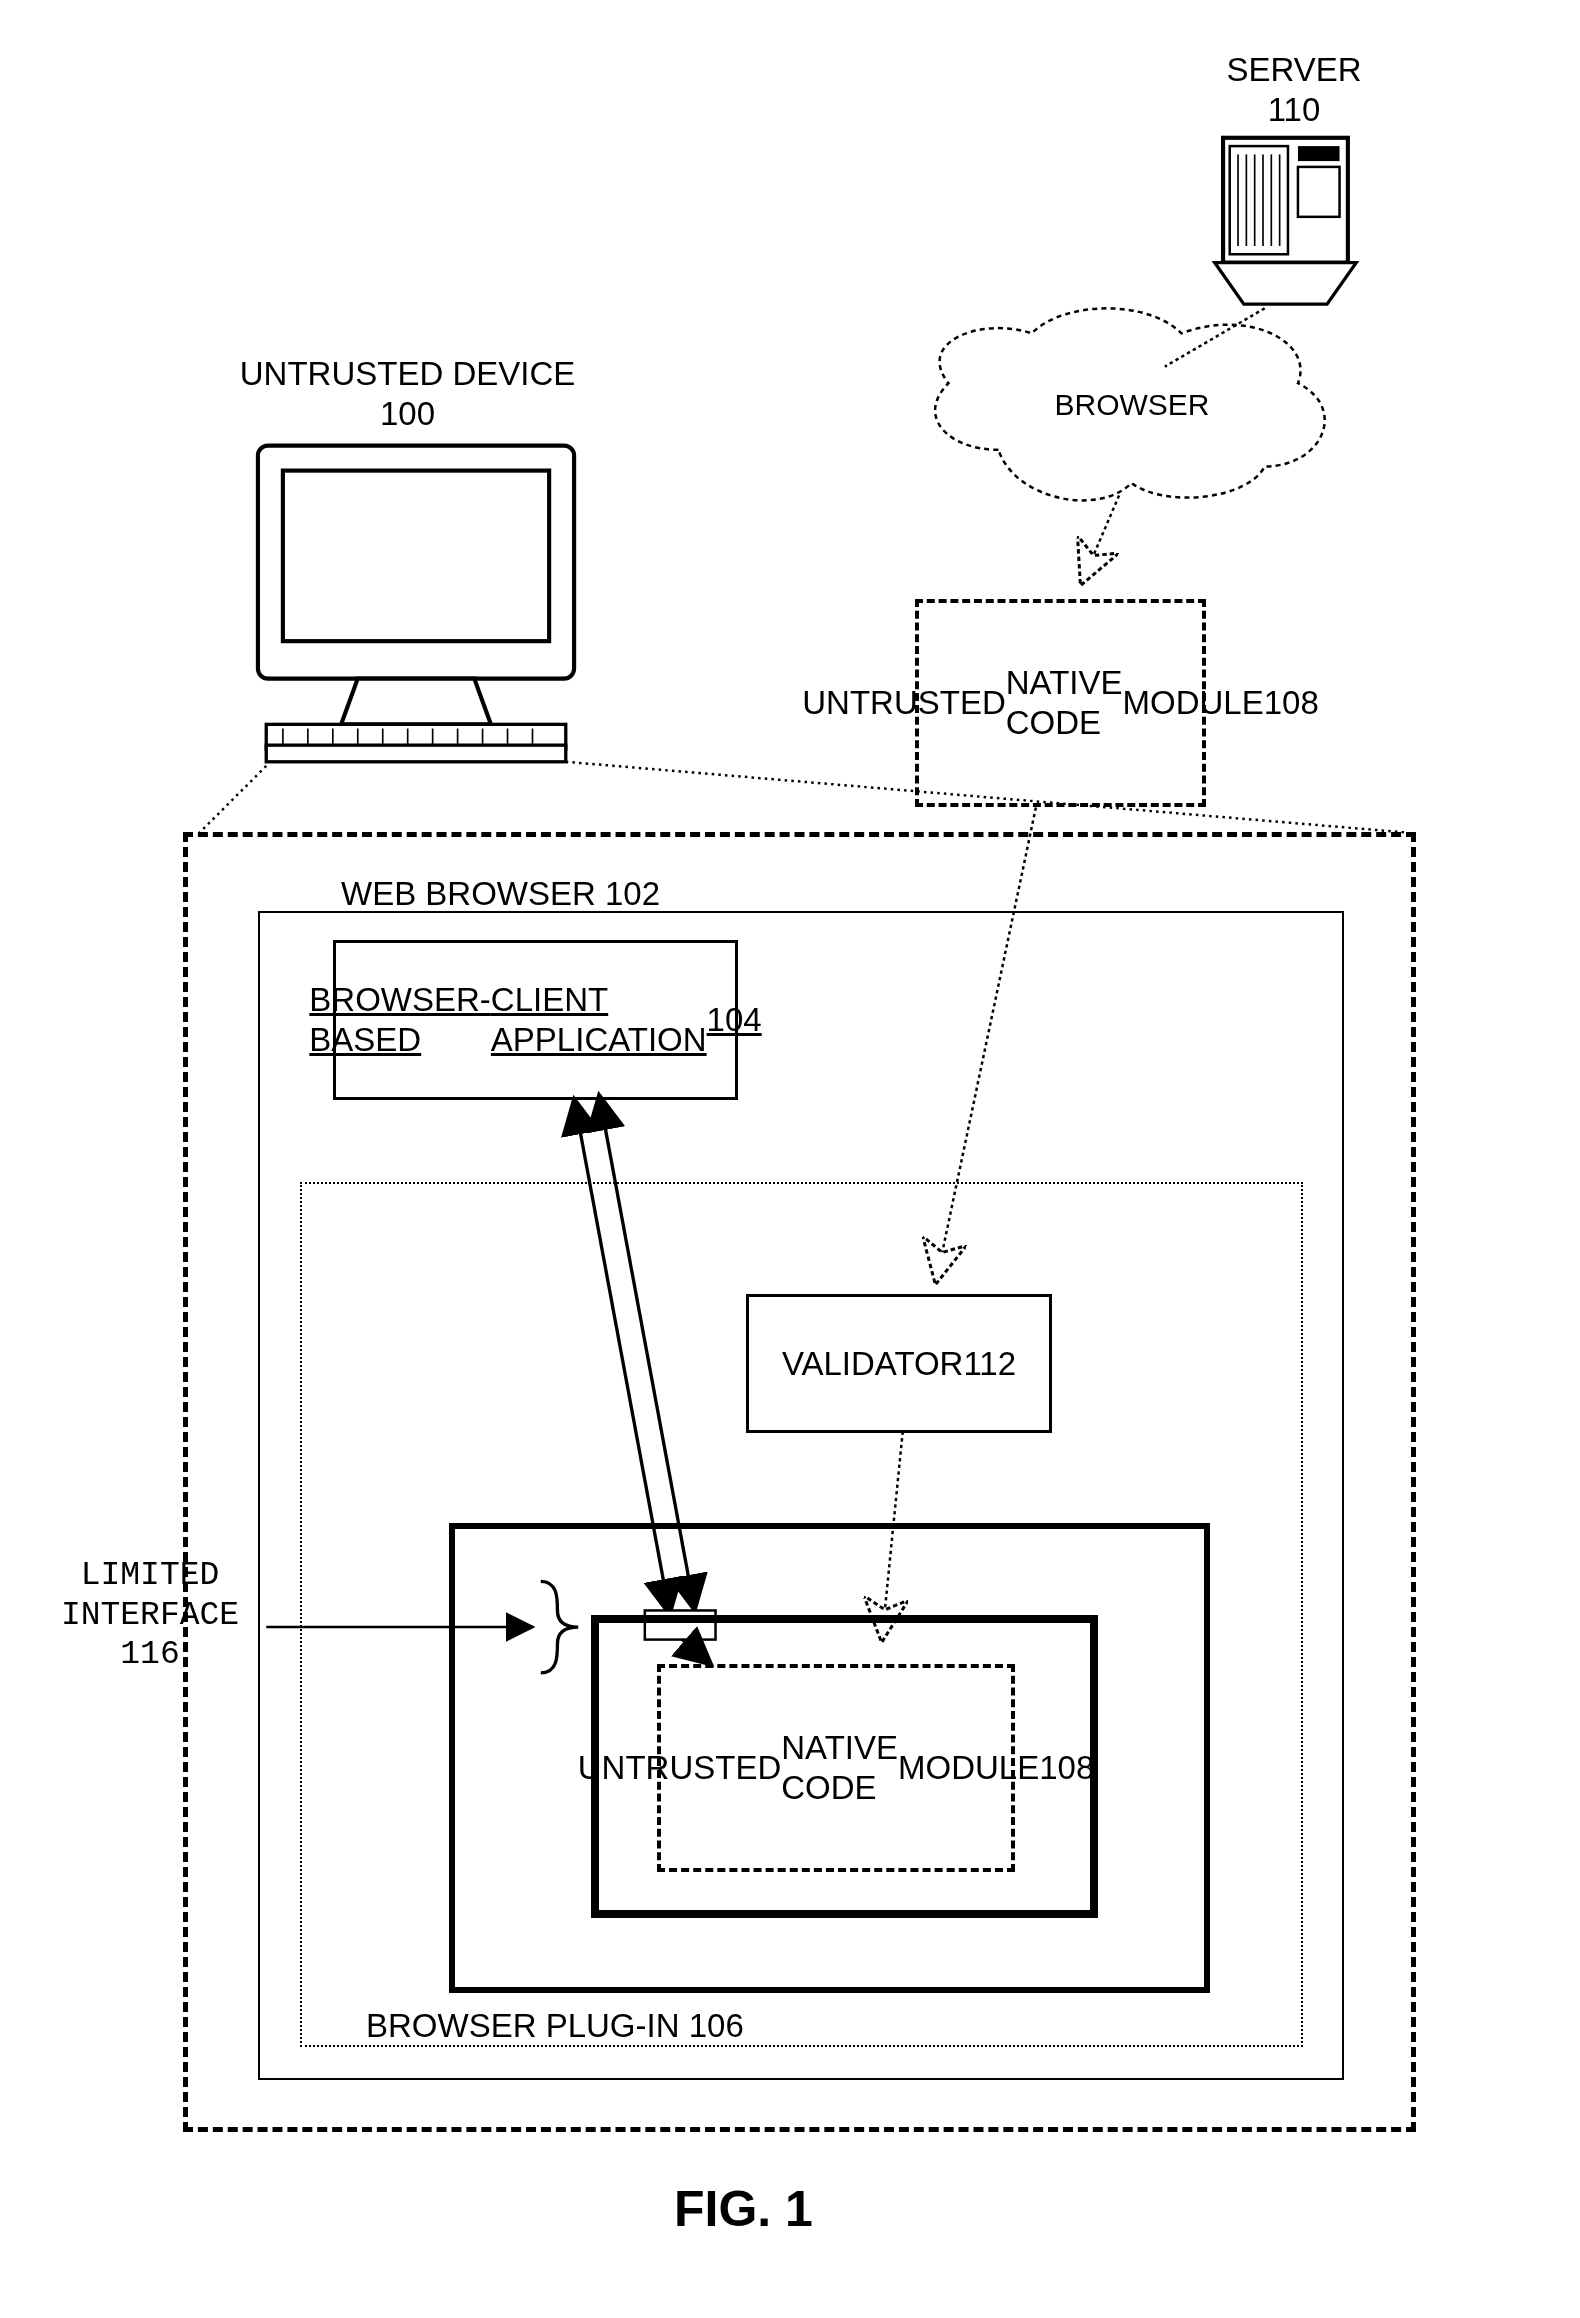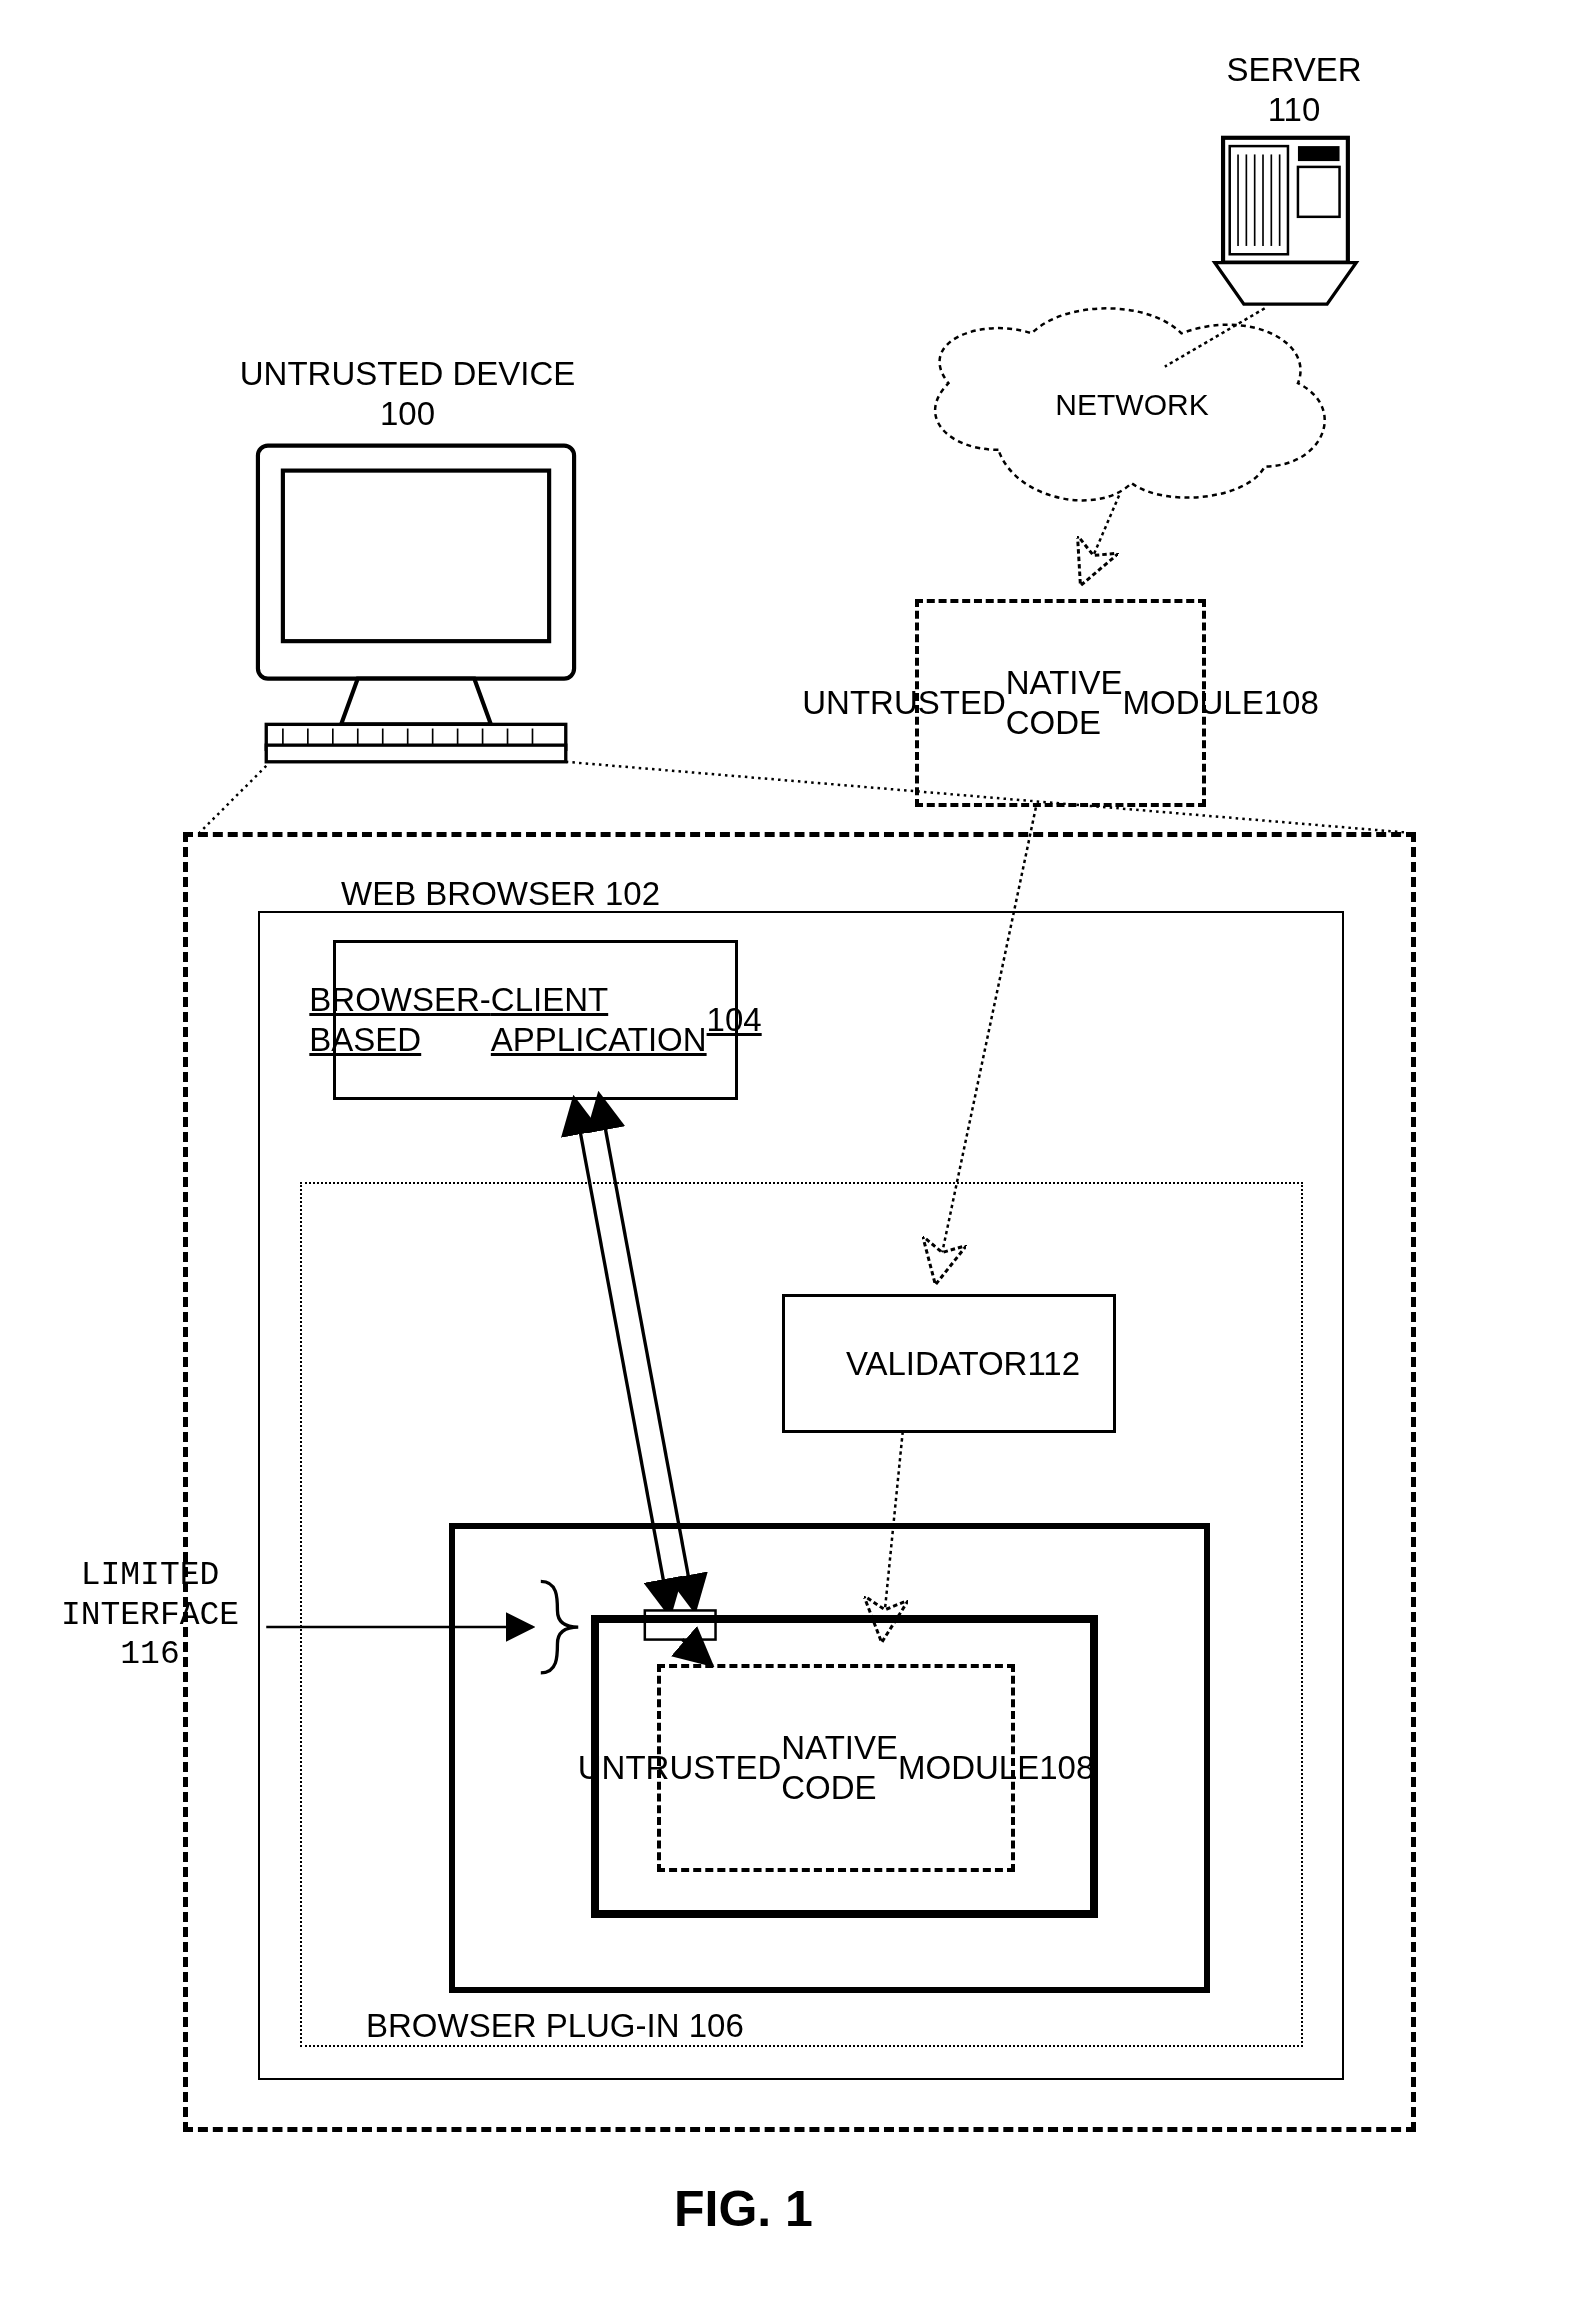--- a/index.html
+++ b/index.html
@@ -156,21 +156,21 @@
              C670 1900 670 1920 670 1935
              C670 1950 680 1955 695 1955
              C680 1955 670 1960 670 1975
              C670 1990 670 2010 650 2010" fill="none" stroke="#000" stroke-width="4"></path>
 
     <rect x="775" y="1935" width="85" height="35" fill="#fff" stroke="#000" stroke-width="3"></rect>
 
     <line x1="820" y1="1970" x2="855" y2="2000" stroke="#000" stroke-width="4" marker-end="url(#arrow-solid)"></line>
   </svg>
 
-  <div class="label" style="left:1028px; top:387px; width:208px; font-size:30px;">NETWORK</div>
+  <div class="label" style="left:1028px; top:387px; width:208px; font-size:30px;">BROWSER</div>
 
   <div class="box box-dashed" style="left:915px; top:599px; width:283px; height:200px;">
     <div>UNTRUSTED</div>
     <div>NATIVE CODE</div>
     <div>MODULE</div>
     <div>108</div>
   </div>
 
   <div class="box box-dashed" style="left:183px; top:832px; width:1223px; height:1290px; border-width:5px; justify-content:flex-start;"></div>
 
@@ -180,21 +180,21 @@
 
   <div class="box" style="left:333px; top:940px; width:399px; height:154px;text-decoration:underline;">
     <div>BROWSER-BASED</div>
     <div>CLIENT APPLICATION</div>
     <div>104</div>
   </div>
 
   <div class="box box-dotted" style="left:300px; top:1182px; width:999px; height:861px; justify-content:flex-start;"></div>
   <div class="label" style="left:366px; top:2006px; text-align:left;">BROWSER PLUG-IN 106</div>
 
-  <div class="box" style="left:782px; top:1294px; width:300px; height:133px;padding-left:28px;">
+  <div class="box" style="left:746px; top:1294px; width:300px; height:133px;">
     <div>VALIDATOR</div>
     <div>112</div>
   </div>
 
   <div class="box box-thick" style="left:449px; top:1523px; width:749px; height:458px; justify-content:flex-end;"></div>
 
   <div class="box" style="left:591px; top:1615px; width:491px; height:287px; border-width:8.3px; justify-content:center;"></div>
 
   <div class="box box-dashed" style="left:657px; top:1664px; width:350px; height:200px;">
     <div>UNTRUSTED</div>

